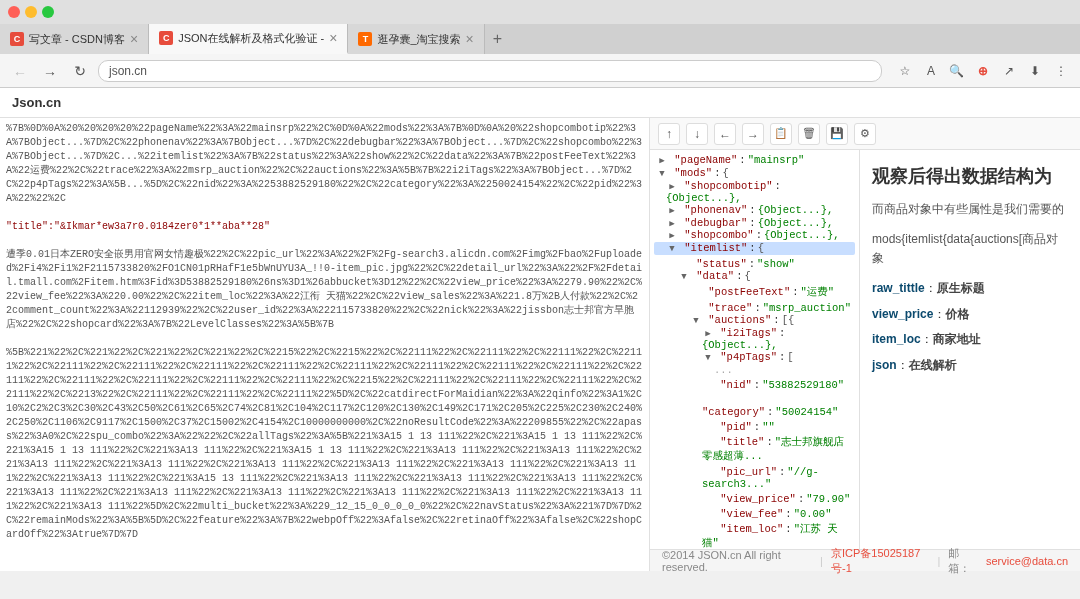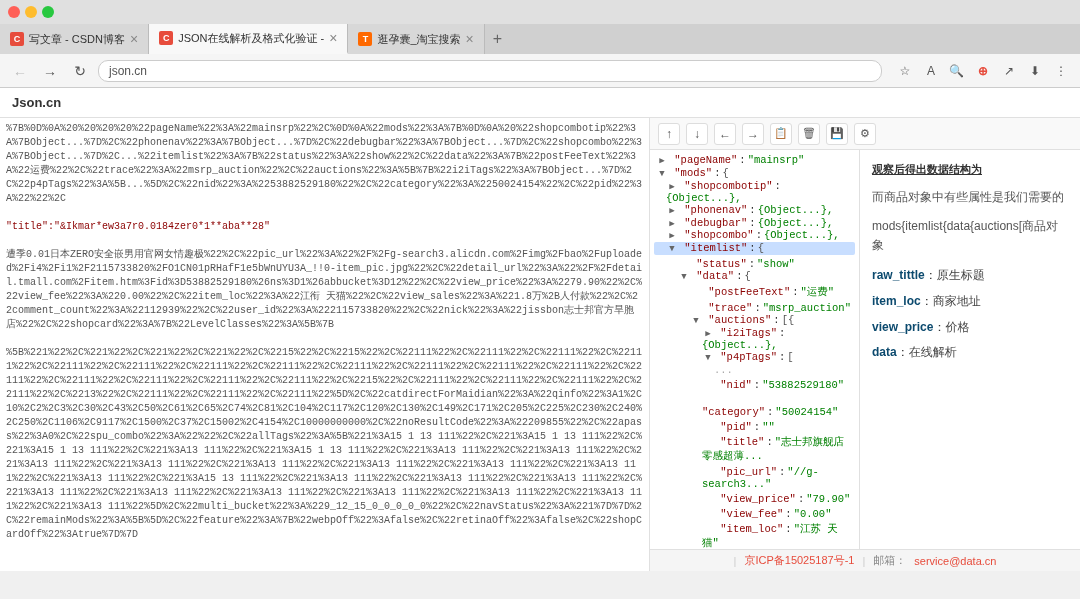--- a/index.html
+++ b/index.html
@@ -57,25 +57,25 @@
     .tree-toggle { width: 12px; height: 12px; display: inline-flex; align-items: center; justify-content: center; font-size: 9px; color: #666; cursor: pointer; flex-shrink: 0; }
     .tree-key { color: #8b0000; }
     .tree-colon { color: #333; margin: 0 2px; }
     .tree-value-string { color: #008000; }
     .tree-bracket { color: #555; }
     .tree-row { padding: 0 2px; cursor: pointer; border-radius: 2px; }
     .tree-row.selected { background: #c8deff; }
 
     
     .annotation-panel { flex: 1; padding: 10px 12px; font-size: 12px; line-height: 1.8; color: #333; }
-    .annotation-title { font-size: 11px; font-weight: bold; color: #333; margin-bottom: 8px; text-decoration: underline; }
+    .annotation-title { font-size: 18px; font-weight: bold; color: #333; margin-bottom: 8px; }
     .annotation-text { color: #555; margin-bottom: 10px; line-height: 1.6; font-size: 12px; }
     .annotation-item { margin-bottom: 4px; }
     .annotation-field { color: #0c4a6e; font-weight: bold; }
-    .annotation-desc { color: #444; }
+    .annotation-desc { color: #444; font-weight: bold; }
 
     
     .site-footer { background: #f5f5f5; border-top: 1px solid #e0e0e0; padding: 3px 12px; font-size: 11px; color: #888; display: flex; align-items: center; justify-content: center; gap: 8px; height: 22px; }
     .footer-link { color: #e74c3c; text-decoration: none; }
     .footer-sep { color: #ccc; }
   </style>
 </head>
 <body>
 
 <div class="browser-chrome">
@@ -250,32 +250,33 @@
       </div>
 
       <div class="annotation-panel">
         <div class="annotation-title">观察后得出数据结构为</div>
         <div class="annotation-text">而商品对象中有些属性是我们需要的</div>
         <div class="annotation-text">mods{itemlist{data{auctions[商品对象</div>
         <div class="annotation-item">
           <span class="annotation-field">raw_tittle</span><span>：</span><span class="annotation-desc">原生标题</span>
         </div>
         <div class="annotation-item">
+          <span class="annotation-field">view_price</span><span>：</span><span class="annotation-desc">价格</span>
+        </div>
+        <div class="annotation-item">
           <span class="annotation-field">item_loc</span><span>：</span><span class="annotation-desc">商家地址</span>
         </div>
         <div class="annotation-item">
-          <span class="annotation-field">view_price</span><span>：</span><span class="annotation-desc">价格</span>
-        </div>
-        <div class="annotation-item">
-          <span class="annotation-field">data</span><span>：</span><span class="annotation-desc">在线解析</span>
+          <span class="annotation-field">json</span><span>：</span><span class="annotation-desc">在线解析</span>
         </div>
       </div>
     </div>
 
     <div class="site-footer">
+      <span>©2014 JSON.cn All right reserved.</span>
       <span class="footer-sep">|</span>
       <a class="footer-link">京ICP备15025187号-1</a>
       <span class="footer-sep">|</span>
       <span>邮箱：</span>
       <a class="footer-link">service@data.cn</a>
     </div>
   </div>
 </div>
 
 </body></html>

